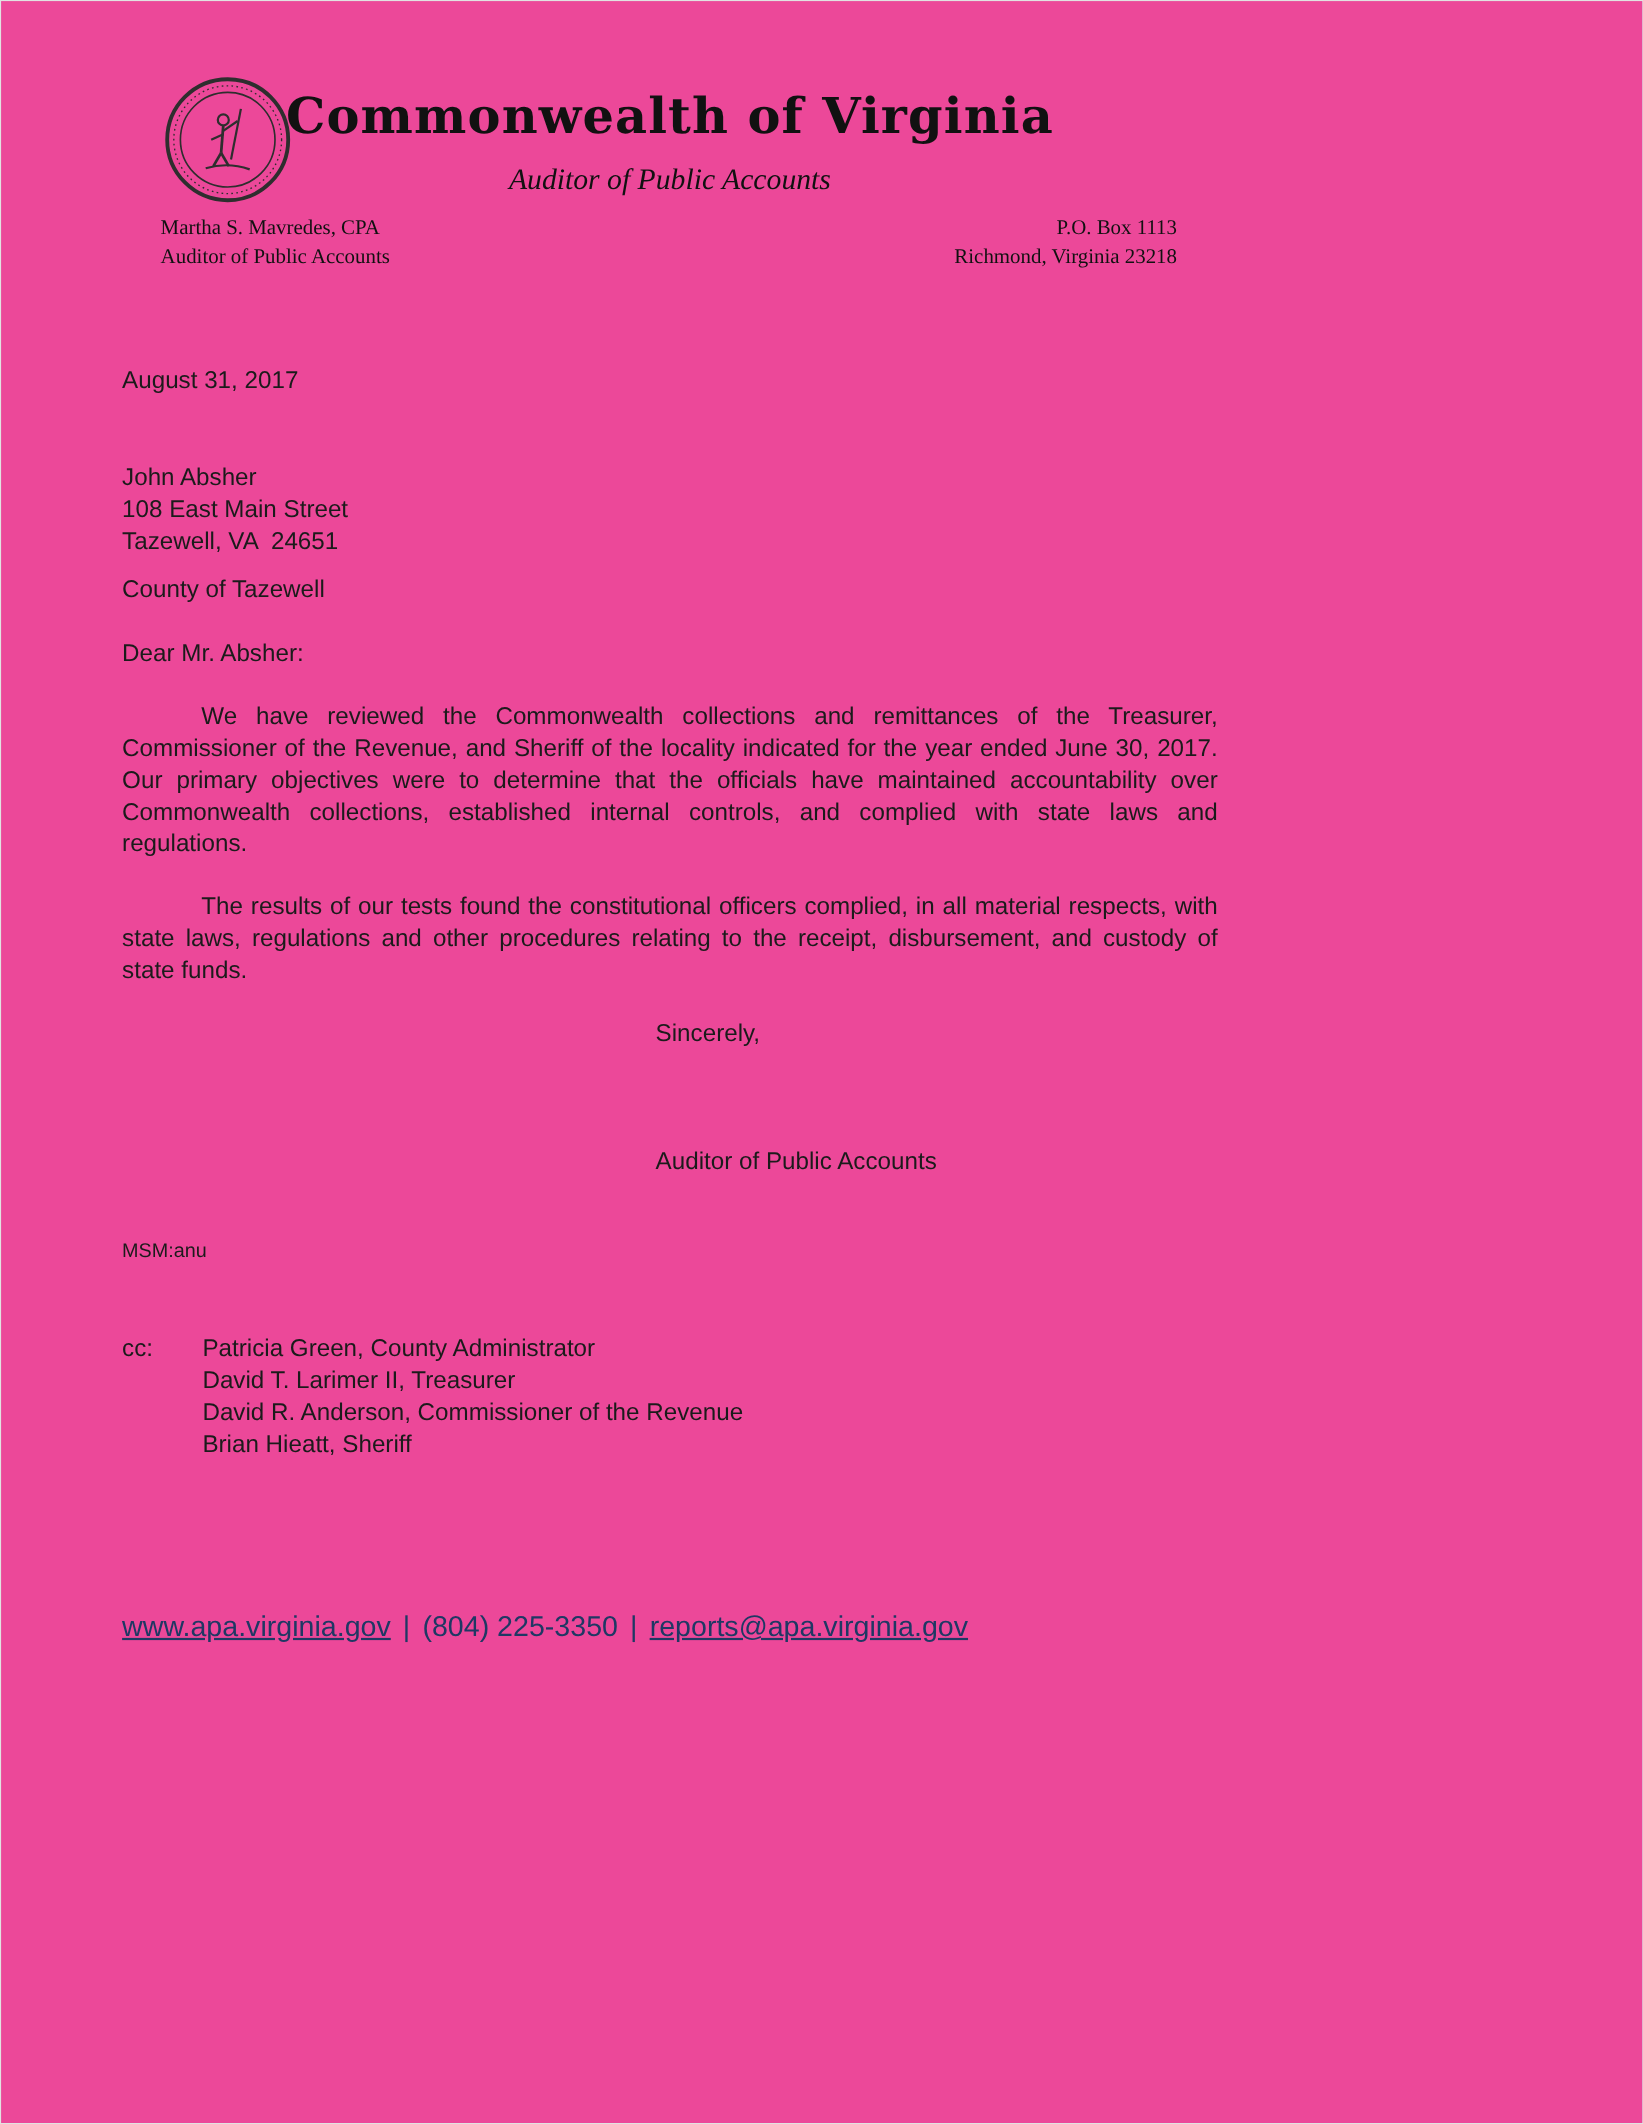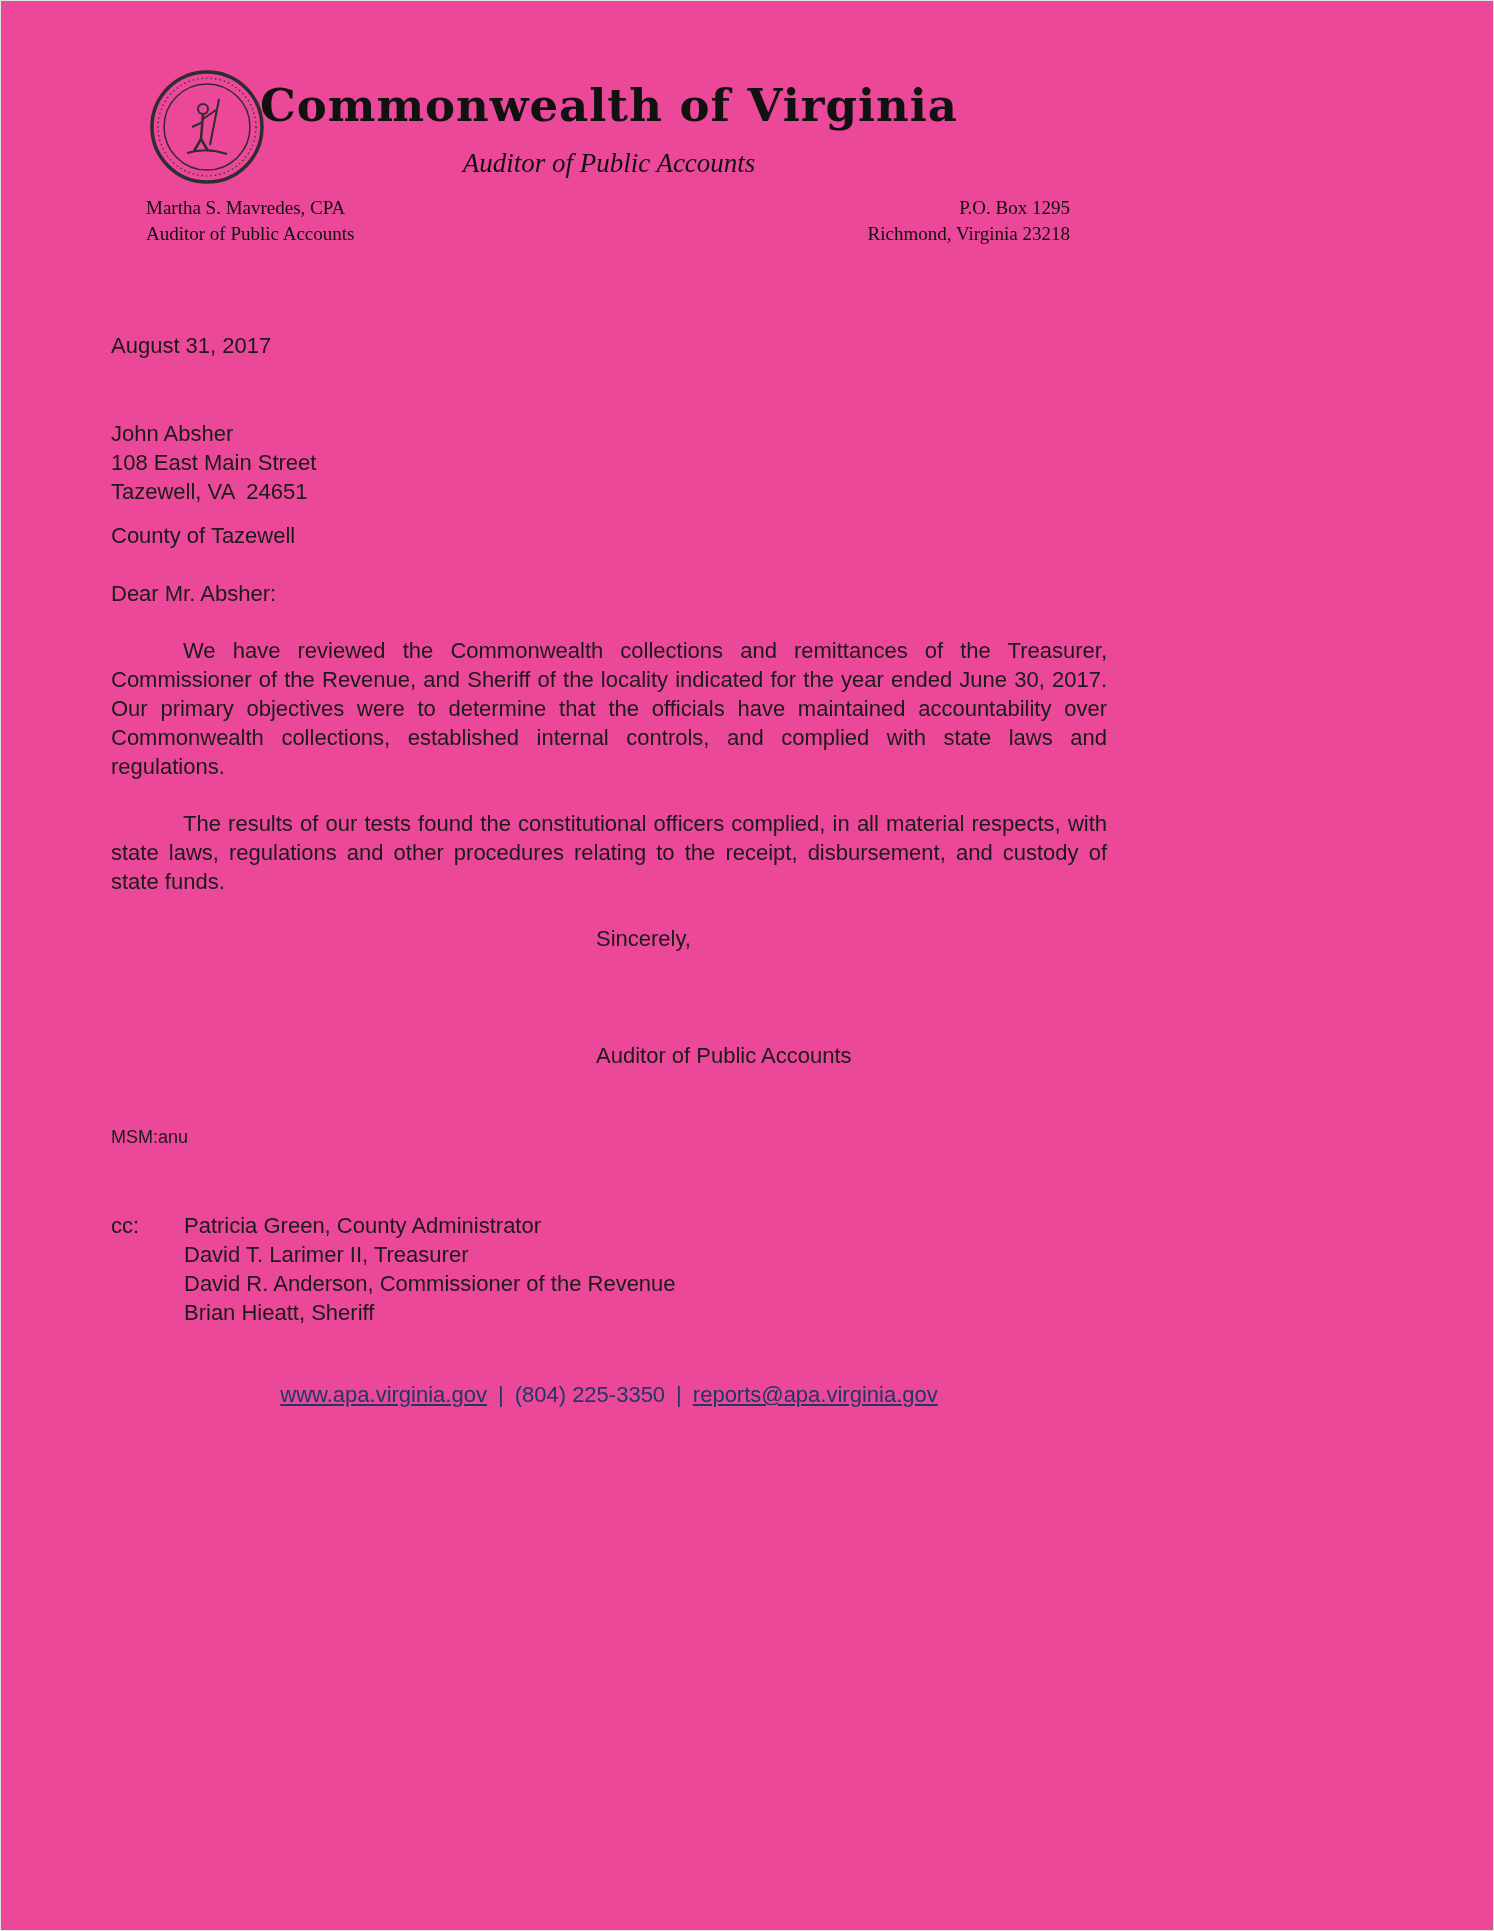--- a/index.html
+++ b/index.html
@@ -104,24 +104,23 @@
   .cc-label {
     width: 73px;
     font-size: 22px;
     line-height: 29px;
   }
   .cc-list { flex: 1; }
   
   .page-footer {
     position: absolute;
     left: 110px;
-    top: 1381px;
+    top: 1462px;
     width: 996px;
-    text-align: center;
-    font-size: 22px;
+    font-size: 26px;
   }
   .footer-inner {
     display: inline-flex;
     gap: 11px;
     align-items: baseline;
   }
   .footer-link {
     color: #1f3864;
     text-decoration: underline;
     cursor: pointer;
@@ -152,21 +151,21 @@
         </svg>
       </div>
       <div class="org-title">Commonwealth of Virginia</div>
       <div class="org-subtitle">Auditor of Public Accounts</div>
       <div class="addr-row">
         <div class="addr-left">
           <div>Martha S. Mavredes, CPA</div>
           <div>Auditor of Public Accounts</div>
         </div>
         <div class="addr-right">
-          <div>P.O. Box 1295</div>
+          <div>P.O. Box 1113</div>
           <div>Richmond, Virginia 23218</div>
         </div>
       </div>
     </div>
 
     <div class="date-line">August 31, 2017</div>
 
     <div class="recipient-block">
       <div class="line">John Absher</div>
       <div class="line">108 East Main Street</div>

